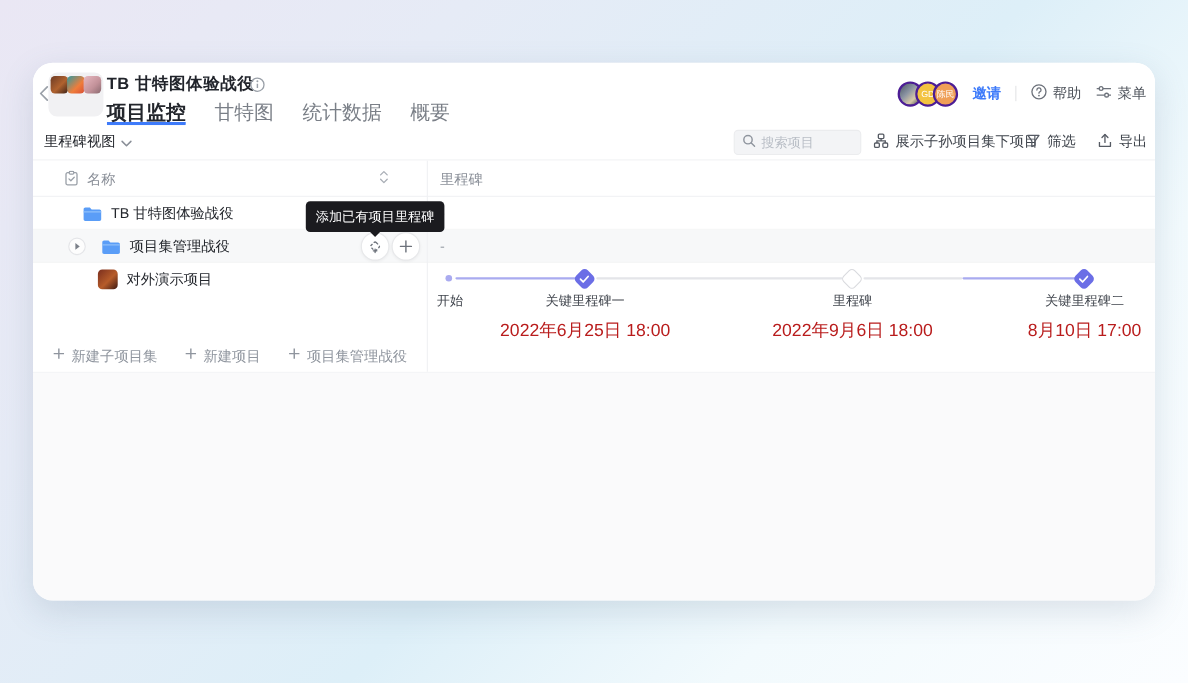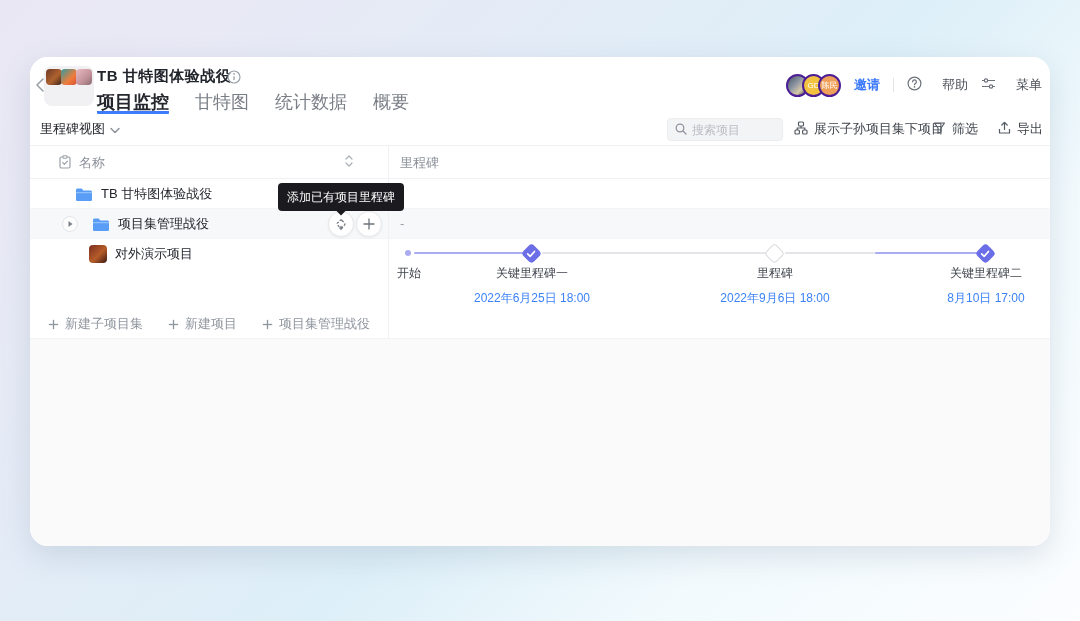--- a/index.html
+++ b/index.html
@@ -29,21 +29,21 @@
   .tab { font-size:18px; color:#7a7f87; cursor:pointer; padding-bottom:7px; }
   .tab.active { color:#23262c; font-weight:bold; border-bottom:3px solid #3e7bfa; border-radius:1px; }
   .hdr-right { position:absolute; right:8px; top:16px; display:flex; align-items:center; gap:13px; height:24px; }
   .avstack { display:flex; align-items:center; }
   .av { width:23px; height:23px; border-radius:50%; border:2px solid #4c1d95; flex:none;
         display:flex; align-items:center; justify-content:center; font-size:8px; color:#fff; font-weight:normal; }
   .av + .av { margin-left:-7px; }
   .av-photo { background:linear-gradient(135deg,#39455466 0%,#8a93a2 40%,#d8c9a8 70%,#2e3844 100%); background-color:#55606e; }
   .link-blue { font-size:13px; color:#3e7bfa; font-weight:bold; cursor:pointer; }
   .vdiv { width:1px; height:14px; background:#e3e4e6; }
-  .hmenu { display:flex; align-items:center; gap:20px; font-size:13px; color:#4e535b; cursor:pointer; }
+  .hmenu { display:flex; align-items:center; gap:5px; font-size:13px; color:#4e535b; cursor:pointer; }
   .hmenu svg { color:#6d727b; }
   
   .toolbar { position:absolute; left:0; top:57px; width:100%; height:32px; background:#fff; border-bottom:1px solid #eef0f2; }
   .viewsw { position:absolute; left:10px; top:6px; display:flex; align-items:center; gap:5px; font-size:13px; color:#23262c; cursor:pointer; }
   .viewsw svg { color:#8a8f98; }
   .search { position:absolute; left:637px; top:4px; width:116px; height:23px; background:#f3f4f6; border:1px solid #ebecee; border-radius:4px; display:flex; align-items:center; padding:0 7px; gap:5px; }
   .search svg { color:#8f959e; flex:none; }
   .search input { border:none; outline:none; background:transparent; width:100%; font-size:12px; color:#6d28d9; font-family:inherit; }
   .search input::placeholder { color:#b9bec6; }
   .tool { position:absolute; top:6px; display:flex; align-items:center; gap:6px; font-size:13px; color:#3f444c; cursor:pointer; }
@@ -70,24 +70,24 @@
   .tl { position:absolute; left:358px; top:182px; width:662px; height:71px; }
   .seg { position:absolute; top:13px; height:2px; border-radius:1px; }
   .seg.done { background:#a9abf0; }
   .seg.todo { background:#e4e5e9; }
   .startdot { position:absolute; left:17px; top:11px; width:6px; height:6px; border-radius:50%; background:#aaabf0; }
   .dia { position:absolute; top:7px; width:15px; height:15px; border-radius:4px; transform:rotate(45deg); display:flex; align-items:center; justify-content:center; }
   .dia.done { background:#6b6ee6; }
   .dia.todo { background:#fff; border:1.5px solid #d9dade; }
   .dia svg { transform:rotate(-45deg); }
   .tl-label { position:absolute; top:26px; transform:translateX(-50%); font-size:12px; color:#40454d; white-space:nowrap;text-align:center; }
-  .tl-date { position:absolute; top:51px; transform:translateX(-50%); font-size:12px; color:#3b82f6; white-space:nowrap; }
+  .tl-date { position:absolute; top:51px; transform:translateX(-50%); font-size:16px; color:#b91c1c; white-space:nowrap; }
   
   .factions { position:absolute; left:18px; top:253px; height:28px; display:flex; align-items:center; gap:25px; z-index:2; }
-  .faction { display:flex; align-items:flex-end; gap:6px; font-size:13px; color:#8f959e; cursor:pointer; }
+  .faction { display:flex; align-items:flex-start; gap:6px; font-size:13px; color:#8f959e; cursor:pointer; }
   .frow-border { position:absolute; left:0; top:281px; width:100%; height:0; border-top:1px solid #f2f3f5; }
   .filler { position:absolute; left:0; top:282px; width:100%; height:207px; background:#fafafb; }
   
   .tooltip { position:absolute; left:311px; top:126px; transform:translateX(-50%); background:#1b1b1f; color:#fff; font-size:12px; line-height:28px; height:28px; padding:0 9px; border-radius:4px; white-space:nowrap; z-index:9; }
   .tooltip::after { content:""; position:absolute; left:50%; bottom:-3px; width:7px; height:7px; background:#1b1b1f; transform:translateX(-50%) rotate(45deg); }
 </style>
 </head>
 <body>
 
 <div class="card">

